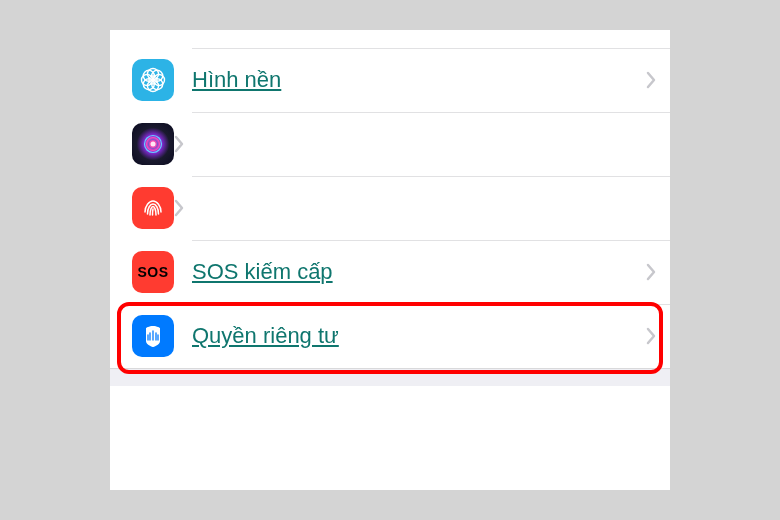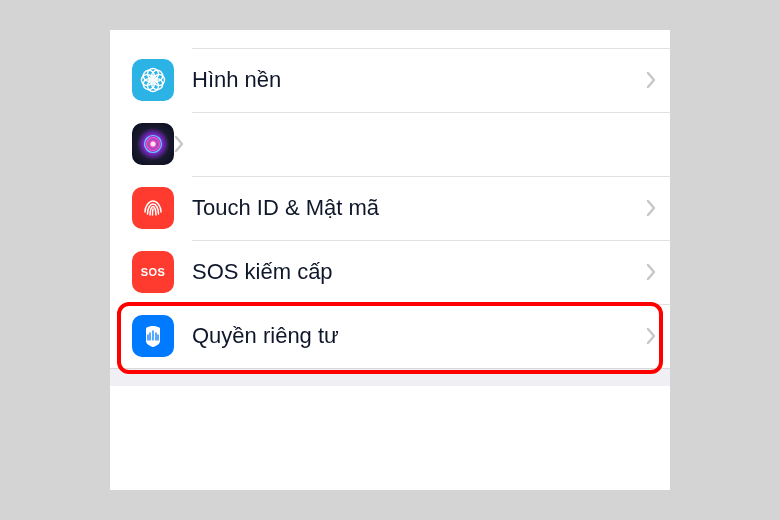--- a/index.html
+++ b/index.html
@@ -51,22 +51,23 @@
       height: 42px;
       border-radius: 10px;
       display: flex;
       align-items: center;
       justify-content: center;
       flex-shrink: 0;
     }
     .label {
       margin-left: 18px;
       font-size: 22px;
-      color: #0f172a;
+      color: #0f766e;
       flex: 1;
+      text-decoration: underline;
     }
     .chevron {
       width: 10px;
       height: 18px;
       color: #c7c7cc;
       flex-shrink: 0;
     }
     .highlight-box {
       position: absolute;
       border: 4px solid #ff0000;
@@ -75,21 +76,21 @@
       right: 7px;
       box-sizing: border-box;
       pointer-events: none;
     }
     .ic-wallpaper { background: #2cb3e6; }
     .ic-siri { background: radial-gradient(circle at 50% 50%, #ff4fae 8%, #8a2be2 28%, #1a1a2e 55%, #0a0a1f 100%); }
     .ic-touchid { background: #ff3b30; }
     .ic-sos { background: #ff3b30; }
     .ic-battery { background: #34c759; }
     .ic-privacy { background: #007aff; }
-    .sos-text { color:#ffffff; font-weight:700; font-size:11px; letter-spacing:0.5px; }
+    .sos-text { color:#000000; font-weight:700; font-size:14px; letter-spacing:0.5px; }
   </style>
 </head>
 <body>
 
 <div class="frame">
   <div class="settings-list">
 
     <div class="row">
       <div class="row-sep"></div>
       <div class="icon-wrap ic-wallpaper">
@@ -133,21 +134,20 @@
       <div class="icon-wrap ic-touchid">
         <svg width="30" height="30" viewBox="0 0 30 30">
           <g stroke="#fff" stroke-width="1.5" fill="none" stroke-linecap="round">
             <path d="M7 19c0-6 4-11 8-11s8 5 8 11"></path>
             <path d="M9.5 21c0-6 2.7-10 5.5-10s5.5 4 5.5 10"></path>
             <path d="M12 22c0-5 1.5-8.5 3-8.5s3 3.5 3 8.5"></path>
             <path d="M14.5 22c0-4 .5-6 .5-6"></path>
           </g>
         </svg>
       </div>
-      <span class="label">Touch ID &amp; Mật mã</span>
       <svg class="chevron" viewBox="0 0 10 18">
         <polyline points="2,2 8,9 2,16" stroke="currentColor" stroke-width="2.5" fill="none" stroke-linecap="round" stroke-linejoin="round"></polyline>
       </svg>
     </div>
 
     <div class="row">
       <div class="row-sep"></div>
       <div class="icon-wrap ic-sos">
         <span class="sos-text">SOS</span>
       </div>

